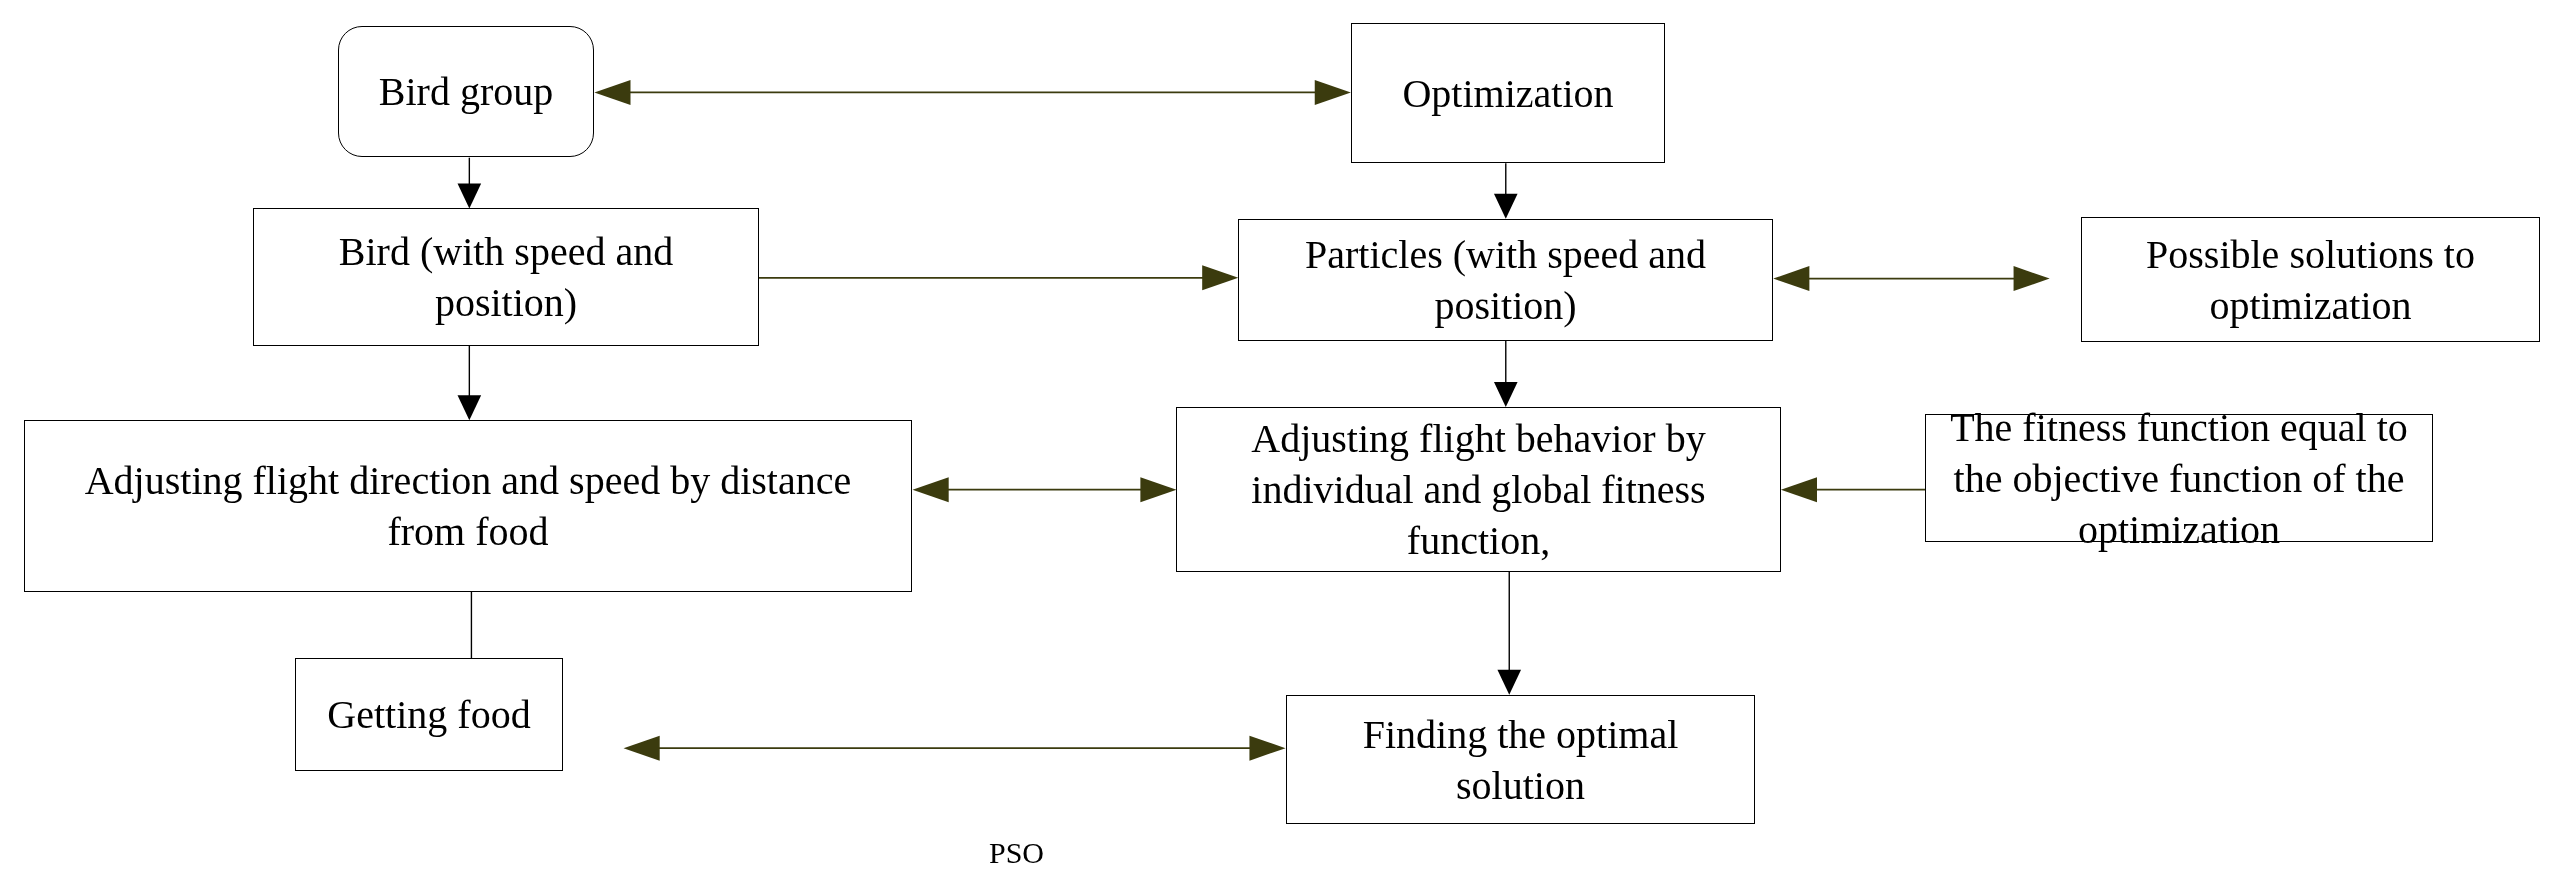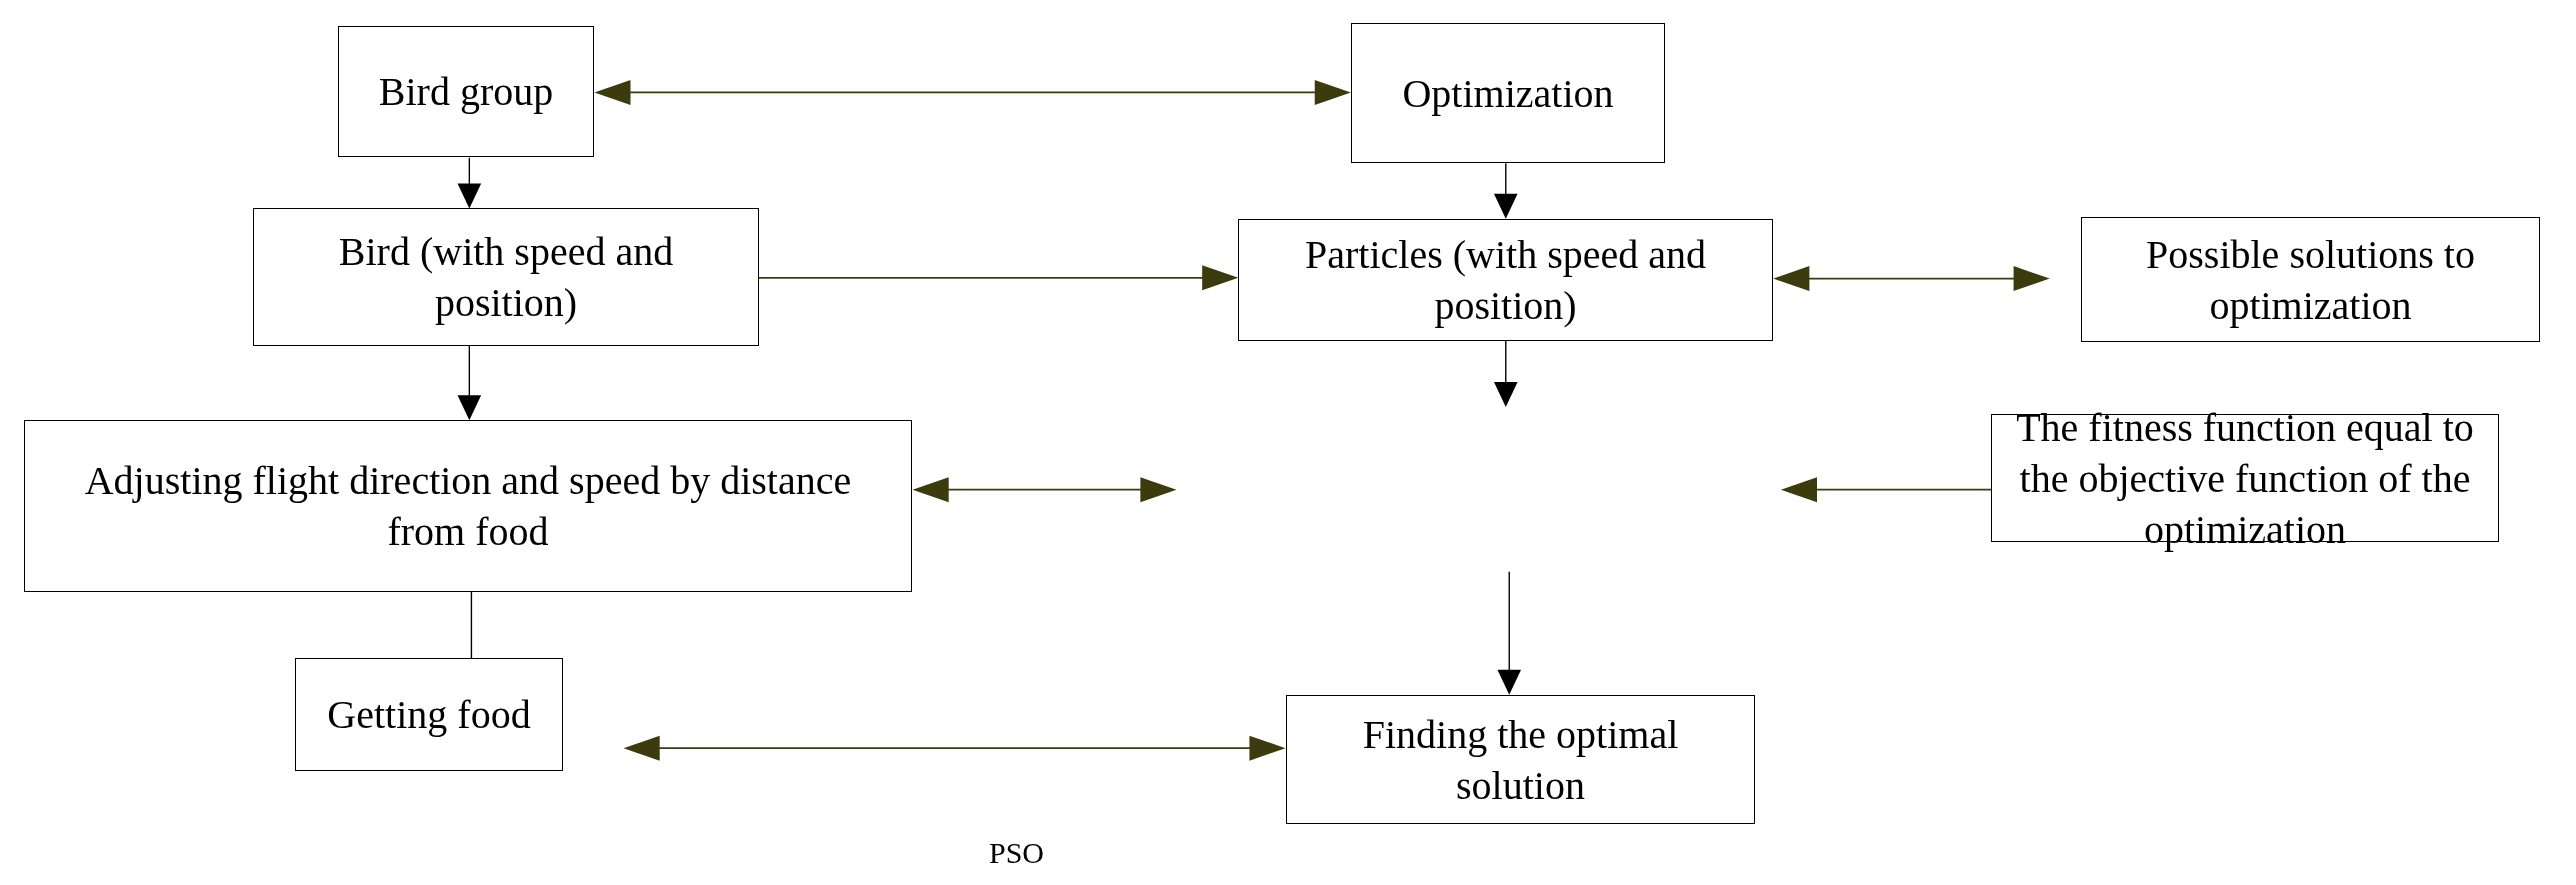--- a/index.html
+++ b/index.html
@@ -102,21 +102,21 @@
       <g>
         <line x1="678" y1="804" x2="678" y2="963" stroke="#000000" stroke-width="2"></line>
         <polygon points="678,995 661,959 695,959" fill="#000000"></polygon>
       </g>
       <g>
         <line x1="2172" y1="823" x2="2172" y2="968" stroke="#000000" stroke-width="2"></line>
         <polygon points="2172,1000 2155,964 2189,964" fill="#000000"></polygon>
       </g>
     </svg>
 
-  <div class="node" style="left:338px; top:26.4px; width:256px; height:131px;">
+  <div class="node" style="left:338px; top:26.4px; width:256px; height:131px;border-radius:24px;">
     <div class="node-label">
       <div class="node-line">Bird group</div>
     </div>
   </div>
 
   <div class="node" style="left:1351px; top:23px; width:314px; height:140px;">
     <div class="node-label">
       <div class="node-line">Optimization</div>
     </div>
   </div>
@@ -142,22 +142,29 @@
     </div>
   </div>
 
   <div class="node" style="left:24px; top:420px; width:888px; height:172px;">
     <div class="node-label">
       <div class="node-line">Adjusting flight direction and speed by distance</div>
       <div class="node-line">from food</div>
     </div>
   </div>
 
+  <div class="node" style="left:1176px; top:407px; width:605px; height:165px;">
+    <div class="node-label">
+      <div class="node-line">Adjusting flight behavior by</div>
+      <div class="node-line">individual and global fitness</div>
+      <div class="node-line">function,</div>
+    </div>
+  </div>
 
-  <div class="node" style="left:1991px; top:414px; width:508px; height:128px;justify-content:center;">
+  <div class="node" style="left:1925px; top:414px; width:508px; height:128px;justify-content:center;">
     <div class="node-label">
       <div class="node-line">The fitness function equal to</div>
       <div class="node-line">the objective function of the</div>
       <div class="node-line">optimization</div>
     </div>
   </div>
 
   <div class="node" style="left:295px; top:658px; width:268px; height:113px;">
     <div class="node-label">
       <div class="node-line">Getting food</div>

